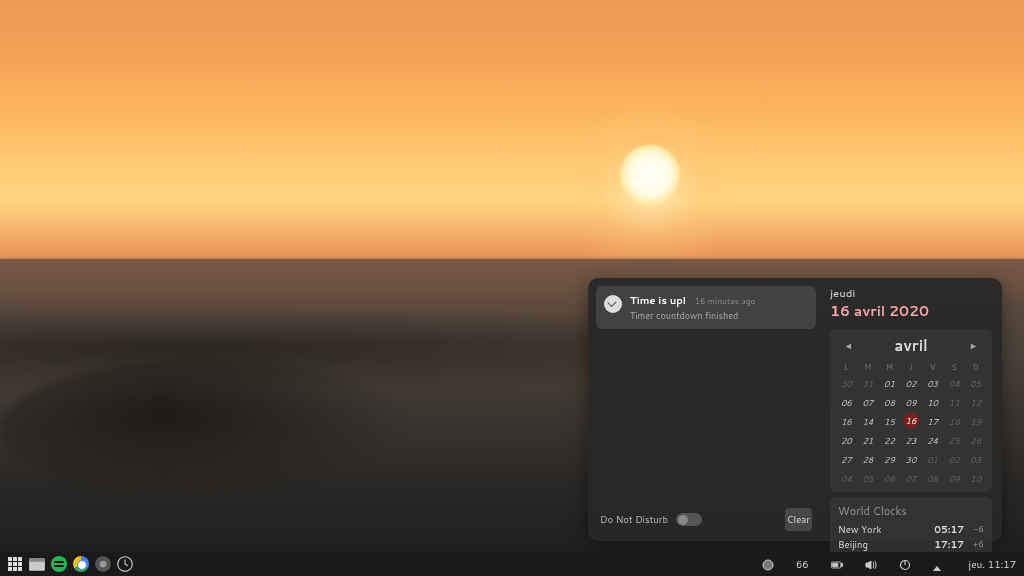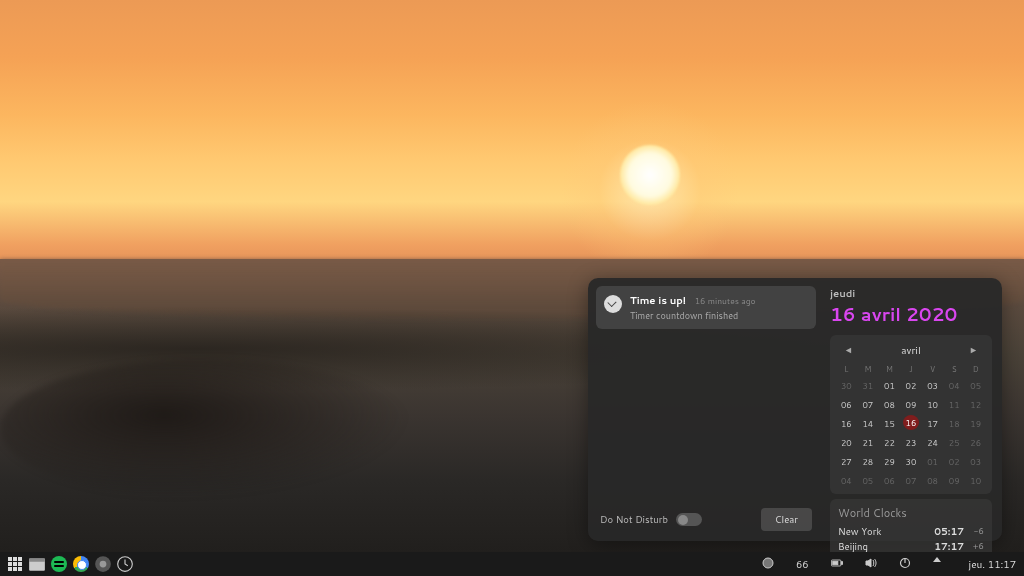--- a/index.html
+++ b/index.html
@@ -69,35 +69,35 @@
 .dnd-label { font-size: 9.5px; color: #bbb; }
 .toggle {
   width: 26px; height: 13px; background: #555; border-radius: 7px; position: relative;
 }
 .toggle::after {
   content: ''; position: absolute; left: 2px; top: 1.5px; width: 10px; height: 10px;
   background: #888; border-radius: 50%;
 }
 .clear-btn {
   margin-left: auto; background: rgba(80,80,80,0.8); border: none; color: #ddd;
-  font-size: 9.5px; padding: 5px 14px; border-radius: 4px;
+  font-size: 9.5px; padding: 5px 2px; border-radius: 4px;
 }
 
 .cal-day { color: #bbb; font-size: 10px; font-weight: 600; }
-.cal-date { color: #d946ef; font-size: 18px; font-weight: 800; margin-top: 1px; }
+.cal-date { color: #fca5a5; font-size: 14px; font-weight: 800; margin-top: 1px; }
 
 .cal-box {
   background: rgba(55,55,55,0.7); border-radius: 6px; margin-top: 8px; padding: 6px 6px 4px;
 }
 .cal-nav { display: flex; align-items: center; justify-content: space-between; padding: 0 4px; margin-bottom: 4px; }
 .cal-nav-btn { color: #aaa; font-size: 9px; cursor: pointer; padding: 2px 4px; }
-.cal-month { color: #ddd; font-size: 10px; font-weight: 400; text-align: right; }
+.cal-month { color: #ddd; font-size: 15px; font-weight: 700; text-align: right; }
 .cal-grid { display: grid; grid-template-columns: repeat(7, 1fr); gap: 1px; text-align: center; }
 .cal-dow { color: #777; font-size: 7.5px; padding: 2px 0; }
-.cal-cell { color: #ccc; font-size: 8.5px; padding: 3px 0; border-radius: 50%; }
+.cal-cell { color: #ccc; font-size: 8.5px; padding: 3px 0; border-radius: 50%; font-style: italic; }
 .cal-cell.mute { color: #666; }
 .cal-cell.today { background: #7f1d1d; color: #fff; width: 16px; height: 15px; margin: 0 auto; display: flex; align-items: center; justify-content: center; }
 
 .wc-box { background: rgba(55,55,55,0.7); border-radius: 6px; margin-top: 5px; padding: 6px 8px; }
 .wc-title { color: #999; font-size: 11px; margin-bottom: 3px; }
 .wc-row { display: flex; color: #ddd; font-size: 9.5px; padding: 1px 0; }
 .wc-city { flex: 1; }
 .wc-time { font-weight: 600; width: 34px; text-align: right; }
 .wc-off { width: 20px; text-align: right; color: #999; font-size: 8.5px; }
 
@@ -110,21 +110,21 @@
 .tb-icon { width: 18px; height: 18px; display: flex; align-items: center; justify-content: center; position: relative; }
 .apps-grid { display: grid; grid-template-columns: repeat(3, 4px); grid-template-rows: repeat(3, 4px); gap: 1px; }
 .apps-grid span { background: #ddd; }
 .spotify { width: 16px; height: 16px; background: #1DB954; border-radius: 50%; position: relative; }
 .spotify::before, .spotify::after { content:''; position:absolute; left:3px; right:3px; height:1.5px; background:#000; border-radius:1px; }
 .spotify::before { top:5px; } .spotify::after { top:9px; }
 .chromium { width:16px; height:16px; border-radius:50%; background: conic-gradient(#4285F4 0 120deg,#34A853 120deg 240deg,#FBBC05 240deg 360deg); position:relative;}
 .chromium::after{content:''; position:absolute; top:4px; left:4px; width:8px; height:8px; background:#fff; border-radius:50%; border:1px solid #4285F4;}
 
 .tb-spacer { flex: 1; }
-.tb-right { display: flex; align-items: flex-start; gap: 22px; padding-right: 2px; }
+.tb-right { display: flex; align-items: flex-end; gap: 22px; padding-right: 2px; }
 .tb-text { font-size: 10px; color: #ddd; }
 .tray-icon { width: 12px; height: 12px; display: flex; align-items: center; justify-content: center; }
 .tray-icon svg { width: 12px; height: 12px; fill: #ccc; stroke: #ccc; }
 .caret-up { width: 0; height: 0; border-left: 4px solid transparent; border-right: 4px solid transparent; border-bottom: 5px solid #ccc; }
 </style>
 </head>
 <body>
 
 <div class="sky"></div>
 <div class="sunglow"></div>

